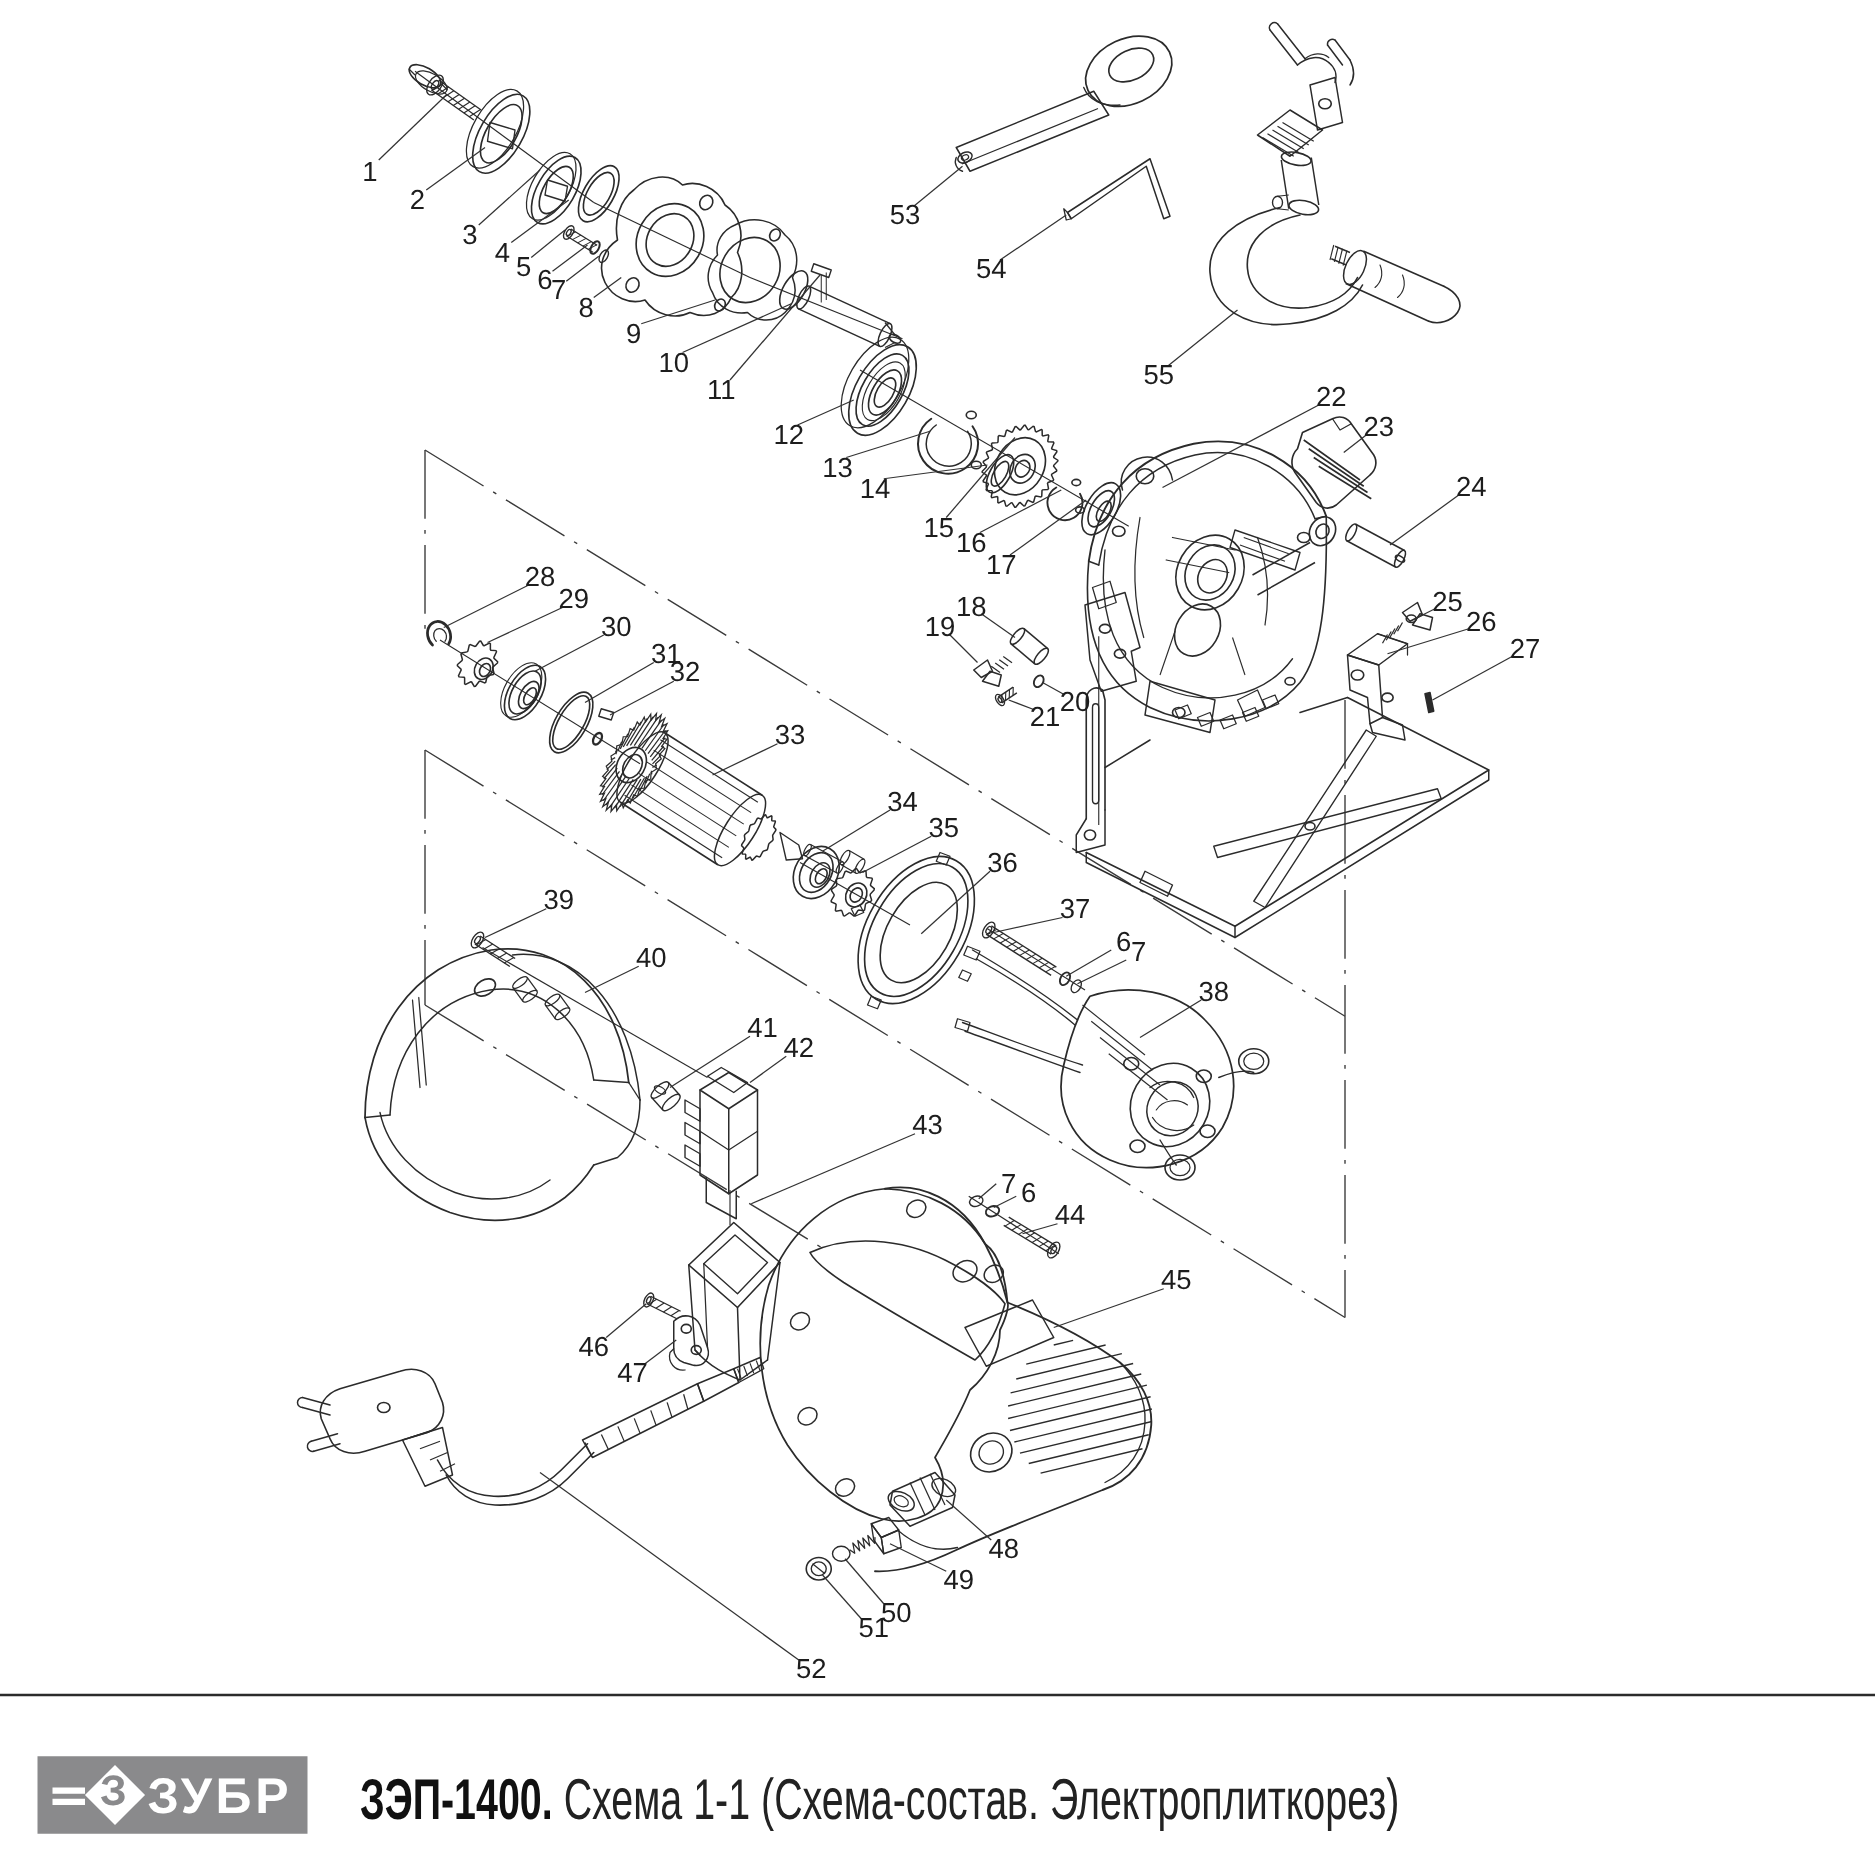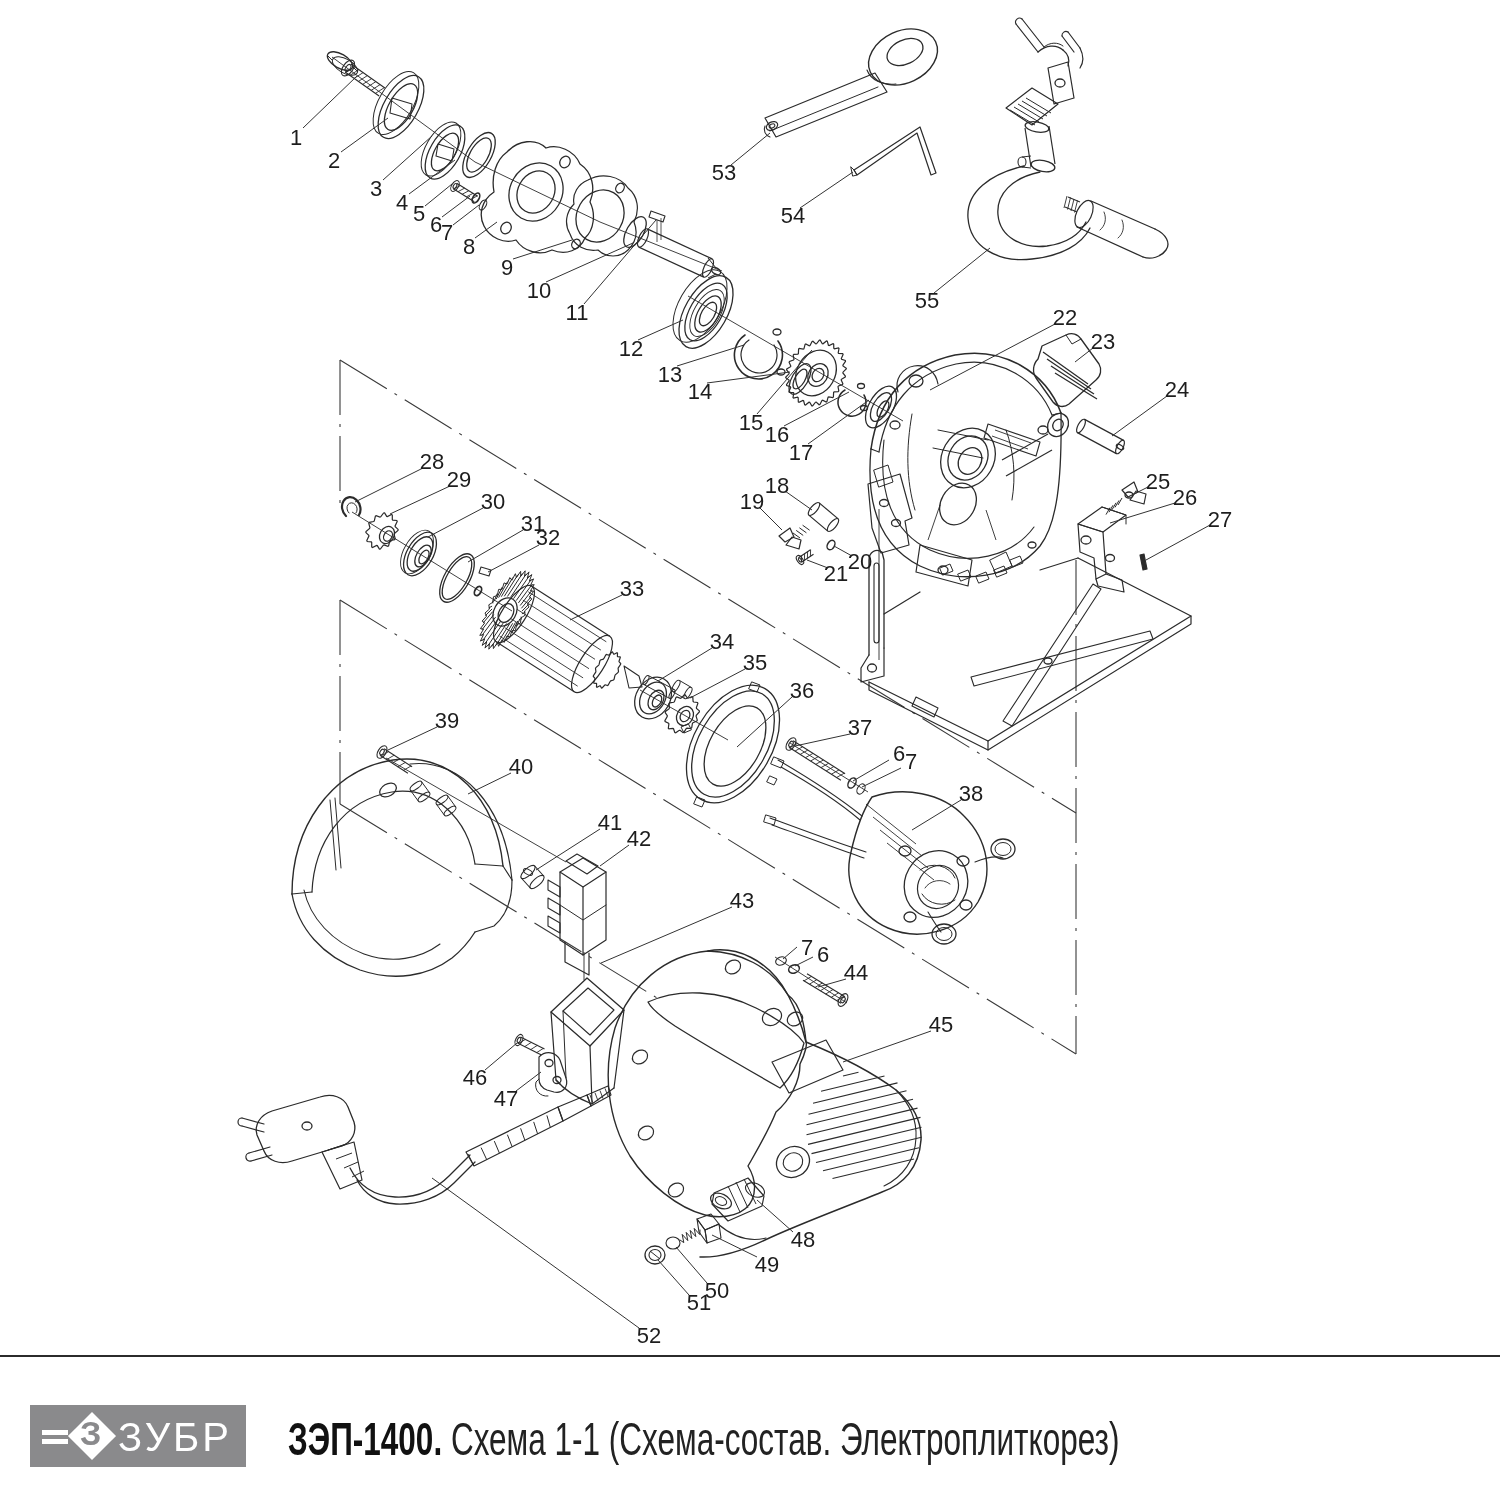--- a/index.html
+++ b/index.html
@@ -3,21 +3,21 @@
 <style>
 html,body{margin:0;padding:0;background:#fff;width:1500px;height:1500px;overflow:hidden;}
 *{font-family:"Liberation Sans",sans-serif;}
 #page{position:relative;width:1500px;height:1500px;background:#fff;}
 #footer-line{position:absolute;left:0;top:1355px;width:1500px;border-top:2px solid #2b2b2b;}
 #logo{position:absolute;left:30px;top:1405px;width:216px;height:62px;background:#8a8a8c;}
 #logo .bar1{position:absolute;left:12px;top:25px;width:26px;height:5px;background:#fff;}
 #logo .bar2{position:absolute;left:12px;top:34px;width:26px;height:5px;background:#fff;}
 #logo .diam{position:absolute;left:45px;top:14px;width:34px;height:34px;background:#fff;transform:rotate(45deg);}
 #logo .z{position:absolute;left:50px;top:9px;font-size:34px;font-weight:bold;color:#8a8a8c;}
-#logo .txt{position:absolute;left:88px;top:10px;font-size:40px;font-weight:normal;color:#fff;letter-spacing:3px;}
+#logo .txt{position:absolute;left:88px;top:10px;font-size:40px;font-weight:bold;color:#fff;letter-spacing:3px;}
 #title{position:absolute;left:288px;top:1412px;font-size:46px;color:#111;white-space:nowrap;transform:scaleX(0.685);transform-origin:left top;}
 #title .rg{font-weight:normal;color:#222;}
 #title .bd{font-weight:bold;}
 </style></head>
 <body>
 <div id="page">
 <svg width="1500" height="1390" viewBox="0 0 1500 1390">
 <line x1="340.0" y1="360.0" x2="340.0" y2="506.0" stroke="#3a3a3a" stroke-width="1.1" stroke-dasharray="55 9 3 9"></line>
 <line x1="340.0" y1="600.0" x2="340.0" y2="804.0" stroke="#3a3a3a" stroke-width="1.1" stroke-dasharray="55 9 3 9"></line>
 <line x1="340.0" y1="360.0" x2="1076.0" y2="813.0" stroke="#3a3a3a" stroke-width="1.1" stroke-dasharray="55 9 3 9"></line>

